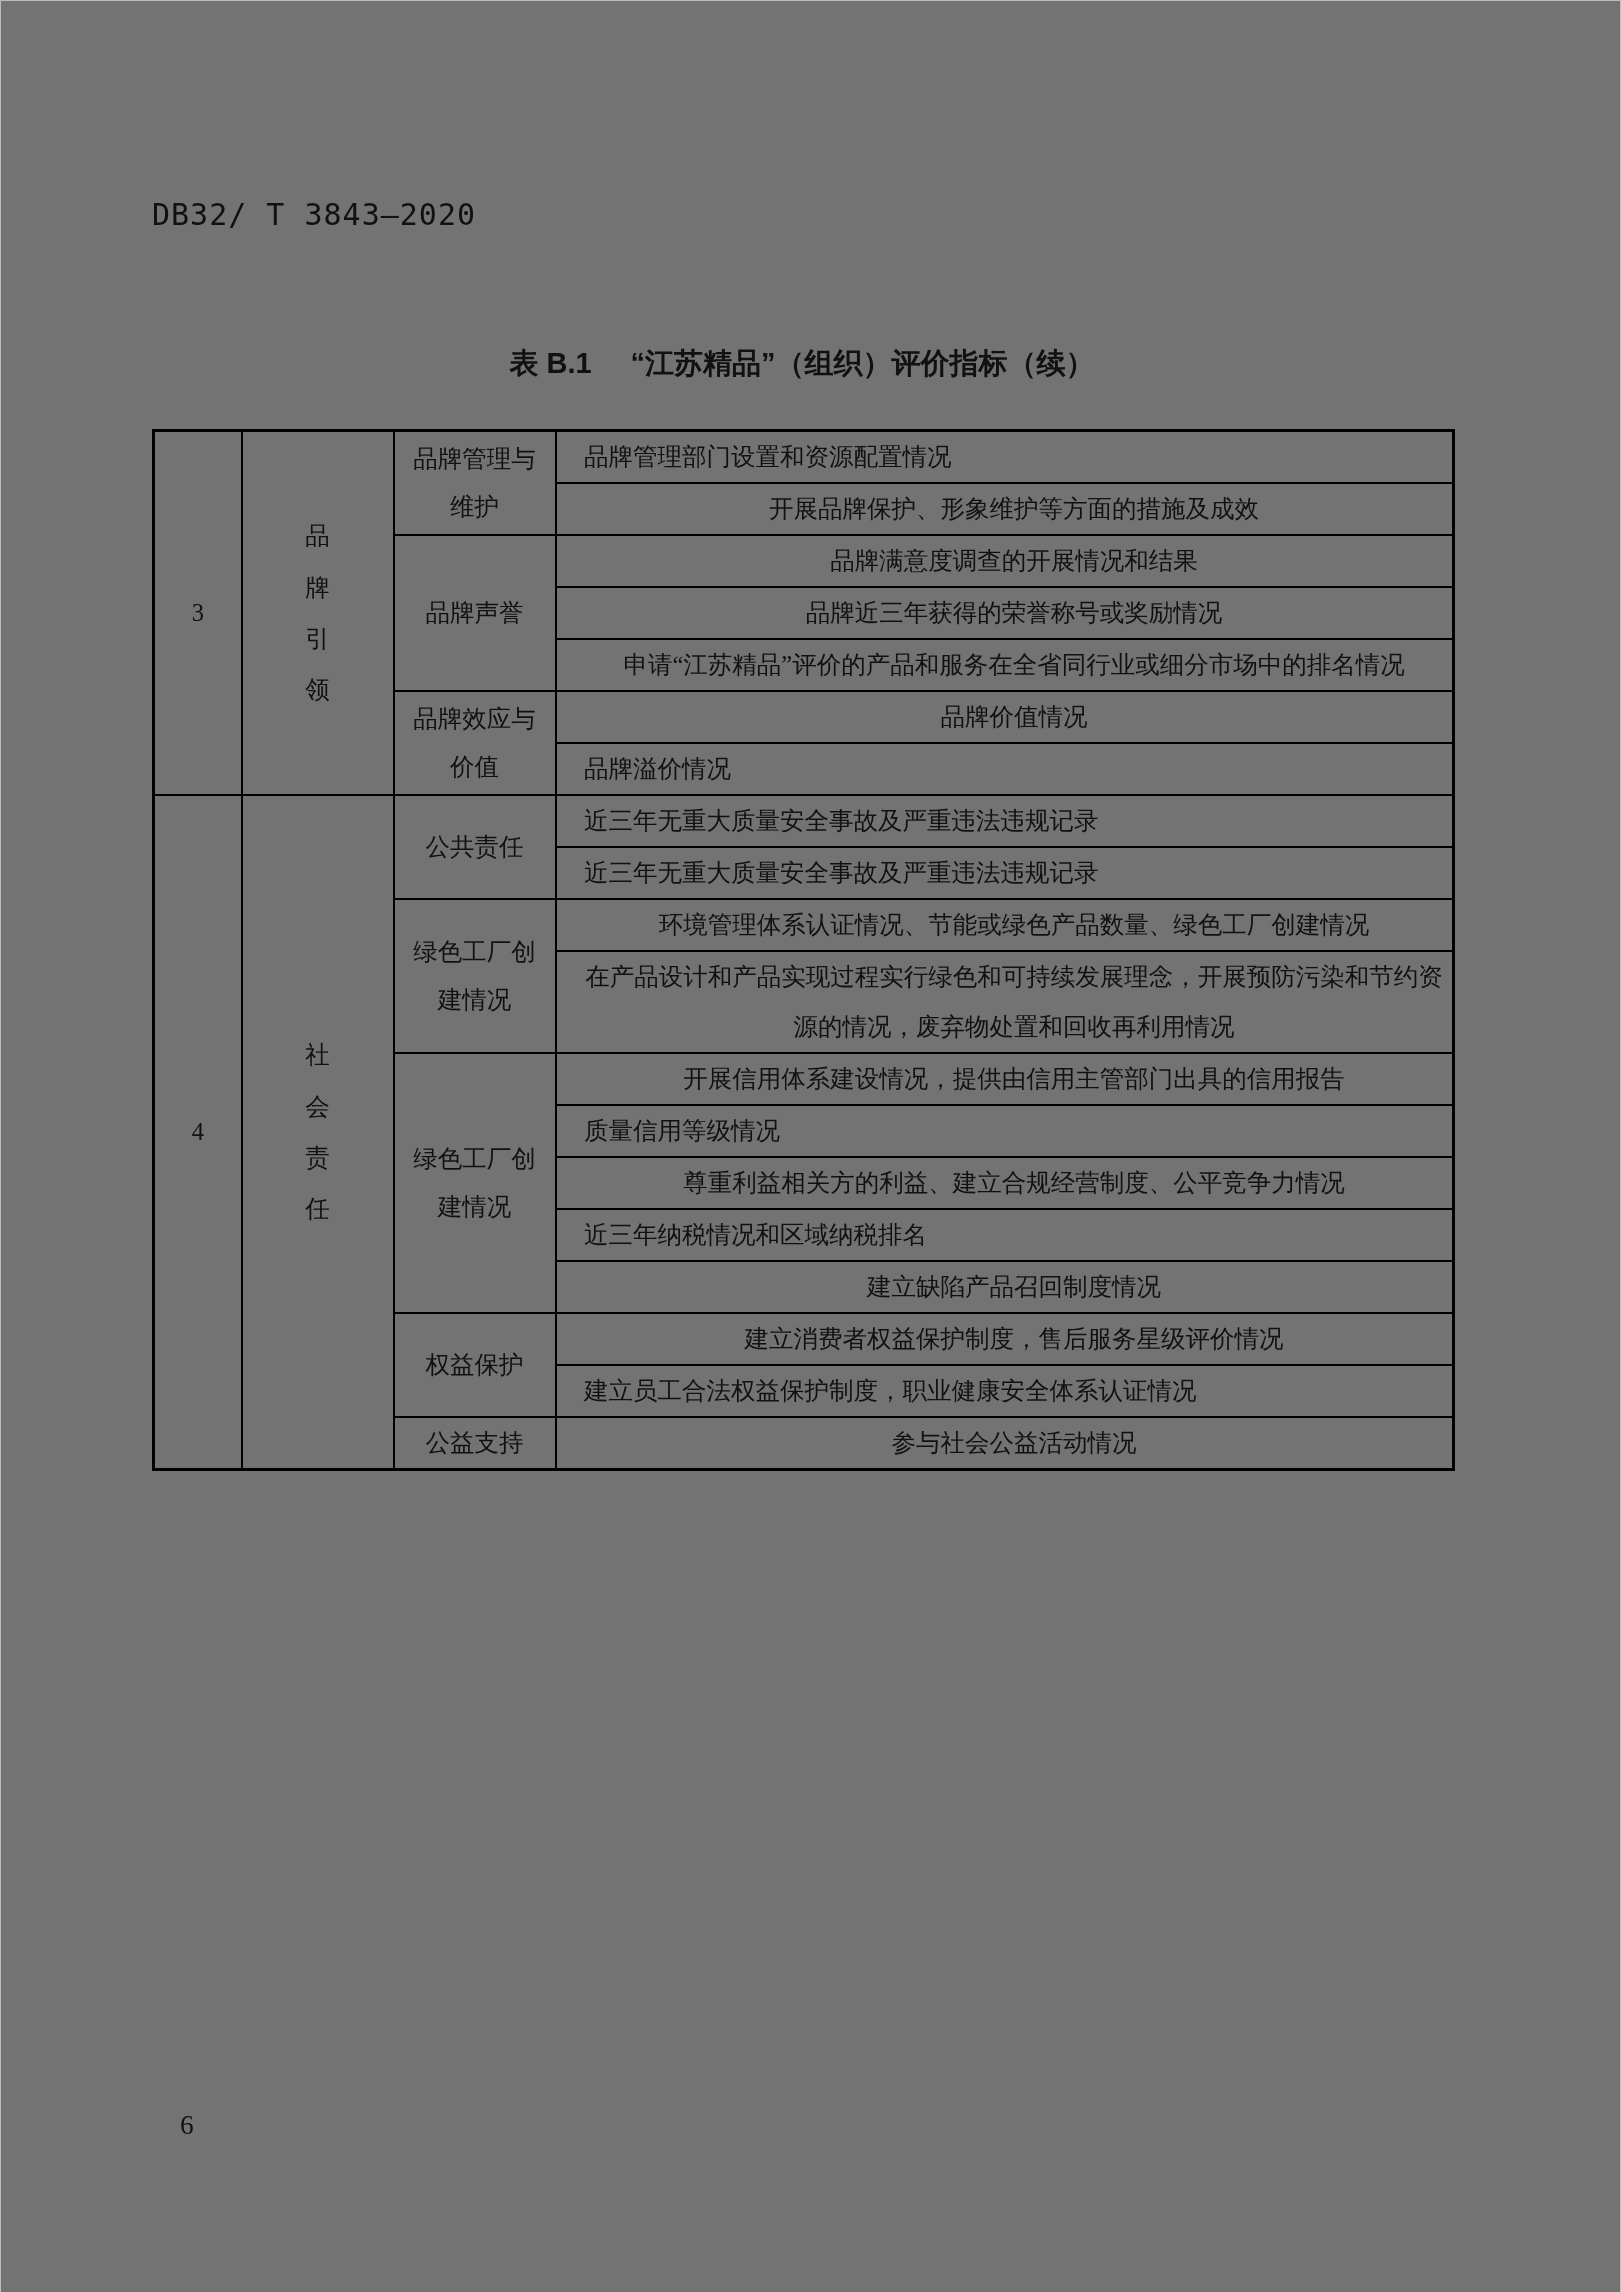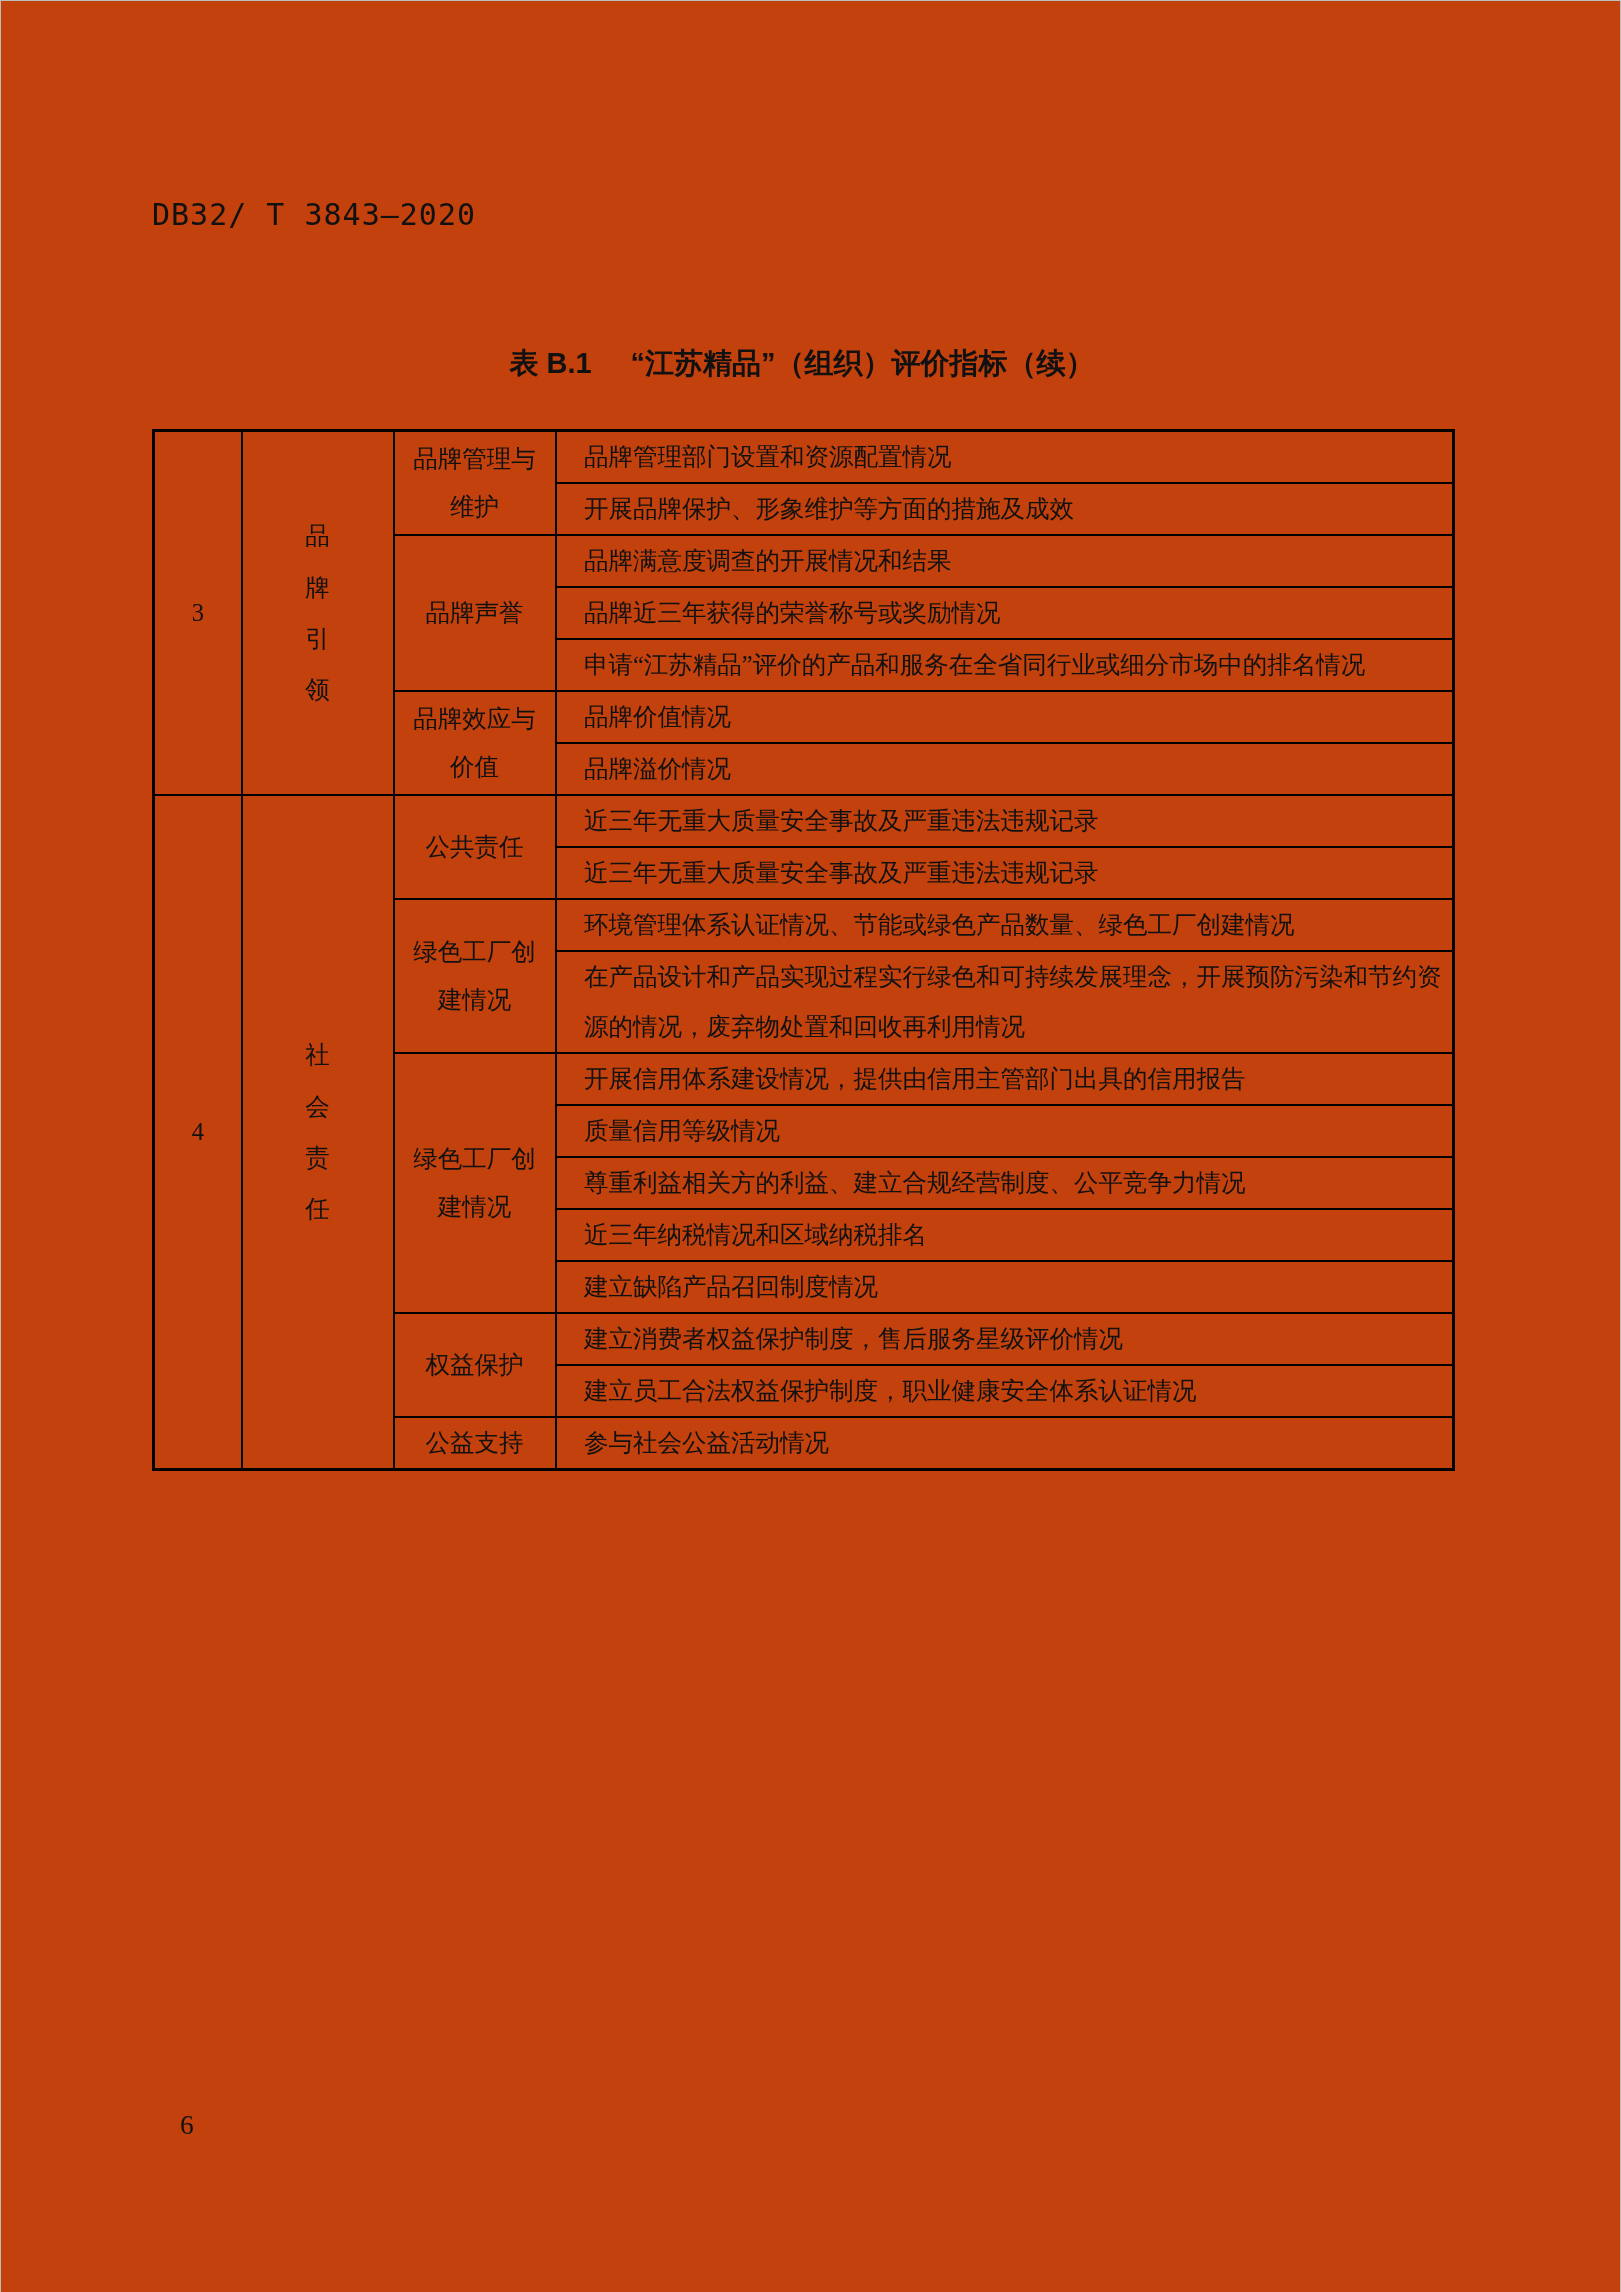--- a/index.html
+++ b/index.html
@@ -1,19 +1,19 @@
 <!DOCTYPE html>
 <html><head>
 <meta charset="utf-8">
 <style>
   html,body { margin:0; padding:0; background:#ffffff; }
   .page {
     position:relative;
     width:1621px; height:2293px;
-    background:#c2410c;
+    background:#737373;
     border:1px solid #bdbdbd;
     box-sizing:border-box;
     overflow:hidden;
     font-family:"Liberation Serif", serif;
     color:#111111;
   }
   .doc-code {
     position:absolute;
     left:151px; top:196px;
     font-family:"DejaVu Sans Mono", monospace;
@@ -54,21 +54,21 @@
   td.c2 { text-align:center; }
   .vert {
     width:1em;
     margin:0 auto;
     line-height:2.1;
     word-break:break-all;
     text-align:center;
   }
   td.c3 { text-align:center; line-height:48px; padding:0 9.8px; }
   td.c4 { text-align:left; padding:0 7.8px 0 27.4px; line-height:50px; }
-  td.bt3 { border-top-width:2.9px; }
+  td.bt3 { border-top-width:2.9px;text-align:center; }
   td.bt4 { border-top-width:3.9px; }
   .page-number {
     position:absolute;
     left:179px; top:2109px;
     font-size:27.4px;
     color:#111111;
   }
 </style>
 </head>
 <body>

